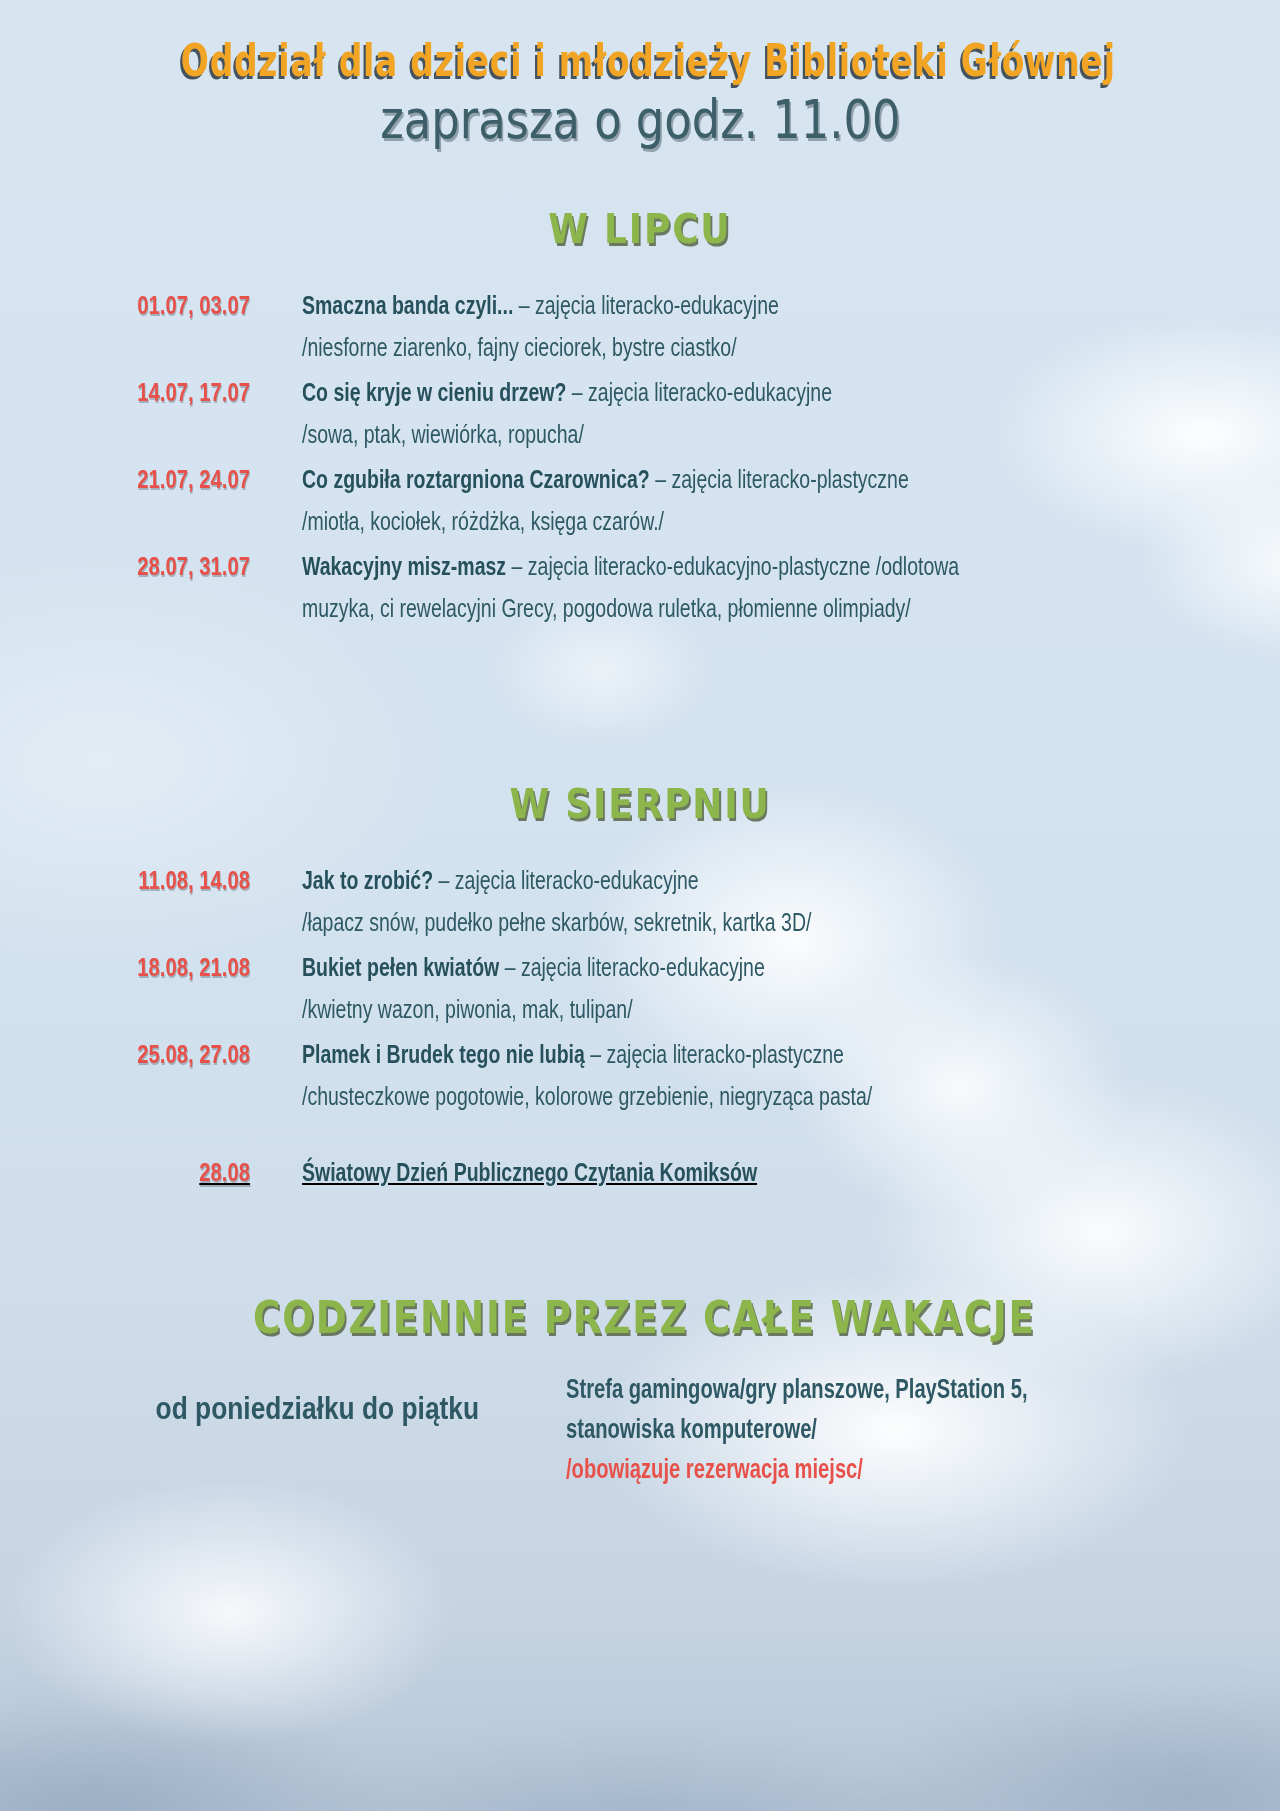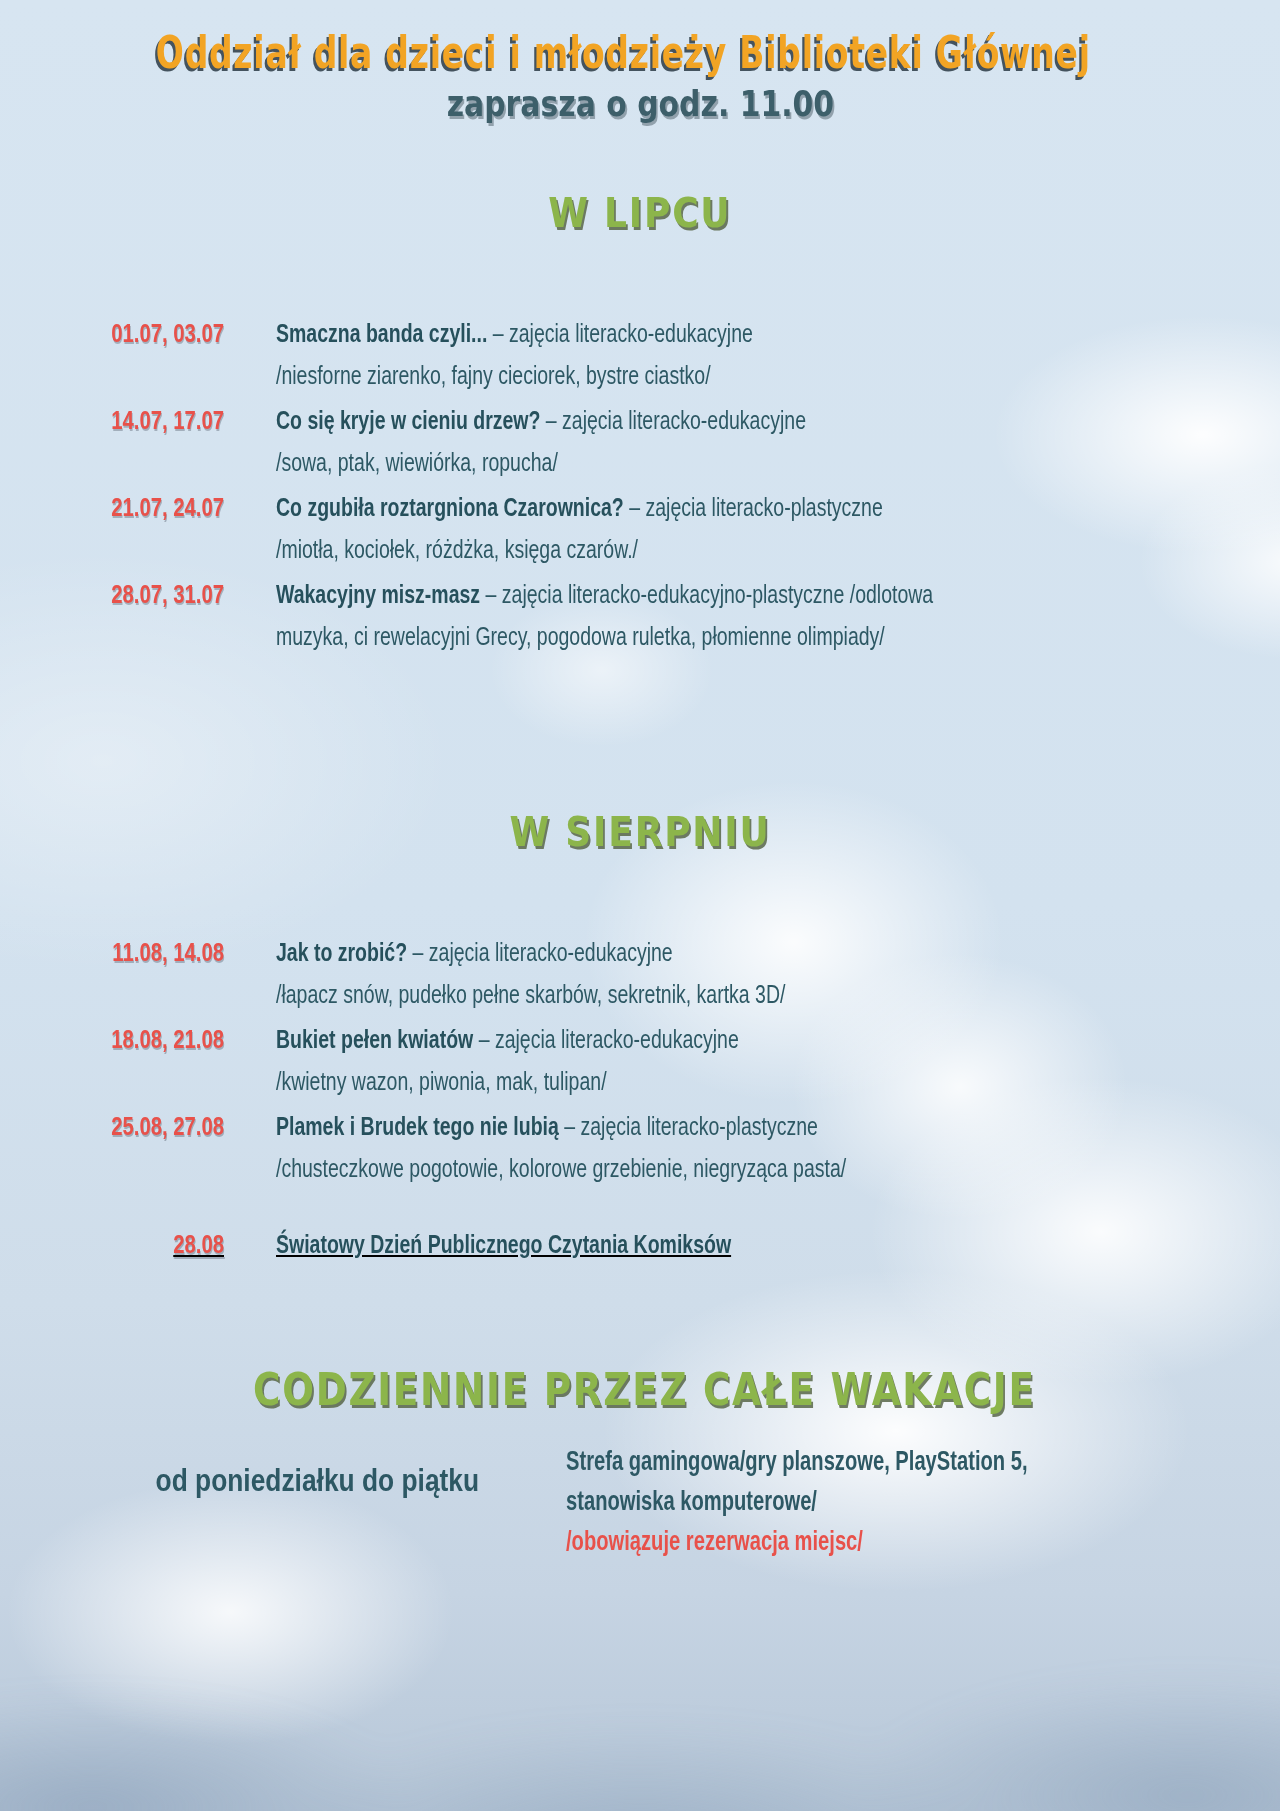--- a/index.html
+++ b/index.html
@@ -28,48 +28,48 @@
       radial-gradient(ellipse 460px 160px at 12% 82%, rgba(110,135,165,.40), rgba(110,135,165,0) 70%),
       radial-gradient(ellipse 540px 180px at 50% 96%, rgba(120,145,172,.38), rgba(120,145,172,0) 70%),
       radial-gradient(ellipse 480px 170px at 88% 78%, rgba(115,140,168,.38), rgba(115,140,168,0) 70%);
     filter: blur(16px);
   }
   .content { position:relative; }
 
   .cx { display:inline-block; white-space:nowrap; transform:scaleX(var(--s,.85)); transform-origin:50% 50%; }
 
   .title {
-    margin:0; padding-top:26px;
-    text-align:left;
+    margin:8px; padding-top:26px;
+    text-align:right;
     font-family:"DejaVu Sans", sans-serif;
     font-weight:bold;
     font-size:44px; line-height:54px;
     color:#f2a424;
     letter-spacing:1px;
     text-shadow:-3px 3px 0 #44535e;
   }
   .subtitle {
     text-align:center;
     font-family:"DejaVu Sans", sans-serif;
-    font-weight:bold;
-    font-size:36px; line-height:48px;
+    font-weight:normal;
+    font-size:54px; line-height:48px;
     color:#3d5f6a;
     text-shadow:2px 3px 0 rgba(42,60,70,.4);
   }
   .month-heading {
     margin:62px 0 0 0;
     text-align:center;
     font-family:"DejaVu Sans", sans-serif;
     font-weight:bold;
     font-size:40px; line-height:46px;
     color:#8cb54b;
     letter-spacing:2px;
     text-shadow:2px 3px 0 rgba(88,102,72,.85);
   }
-  .events { margin-top:76px; padding-left:74px; }
+  .events { margin-top:32px; padding-left:100px; }
   .event { display:flex; margin-bottom:3px; }
   .event.spaced { margin-top:34px;text-decoration:underline; }
   .event-date {
     width:150px; min-width:150px;
     text-align:right;
     font-weight:bold;
     font-size:26px; line-height:42px;
     color:#e8514a;
     white-space:nowrap;
     text-shadow:1px 2px 0 rgba(70,78,92,.35);

